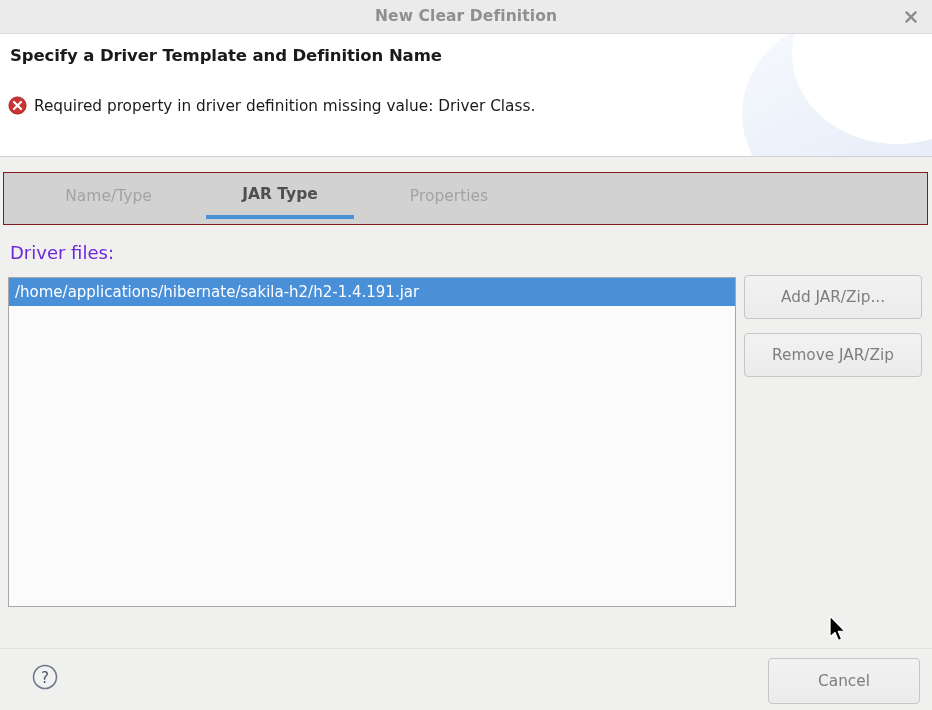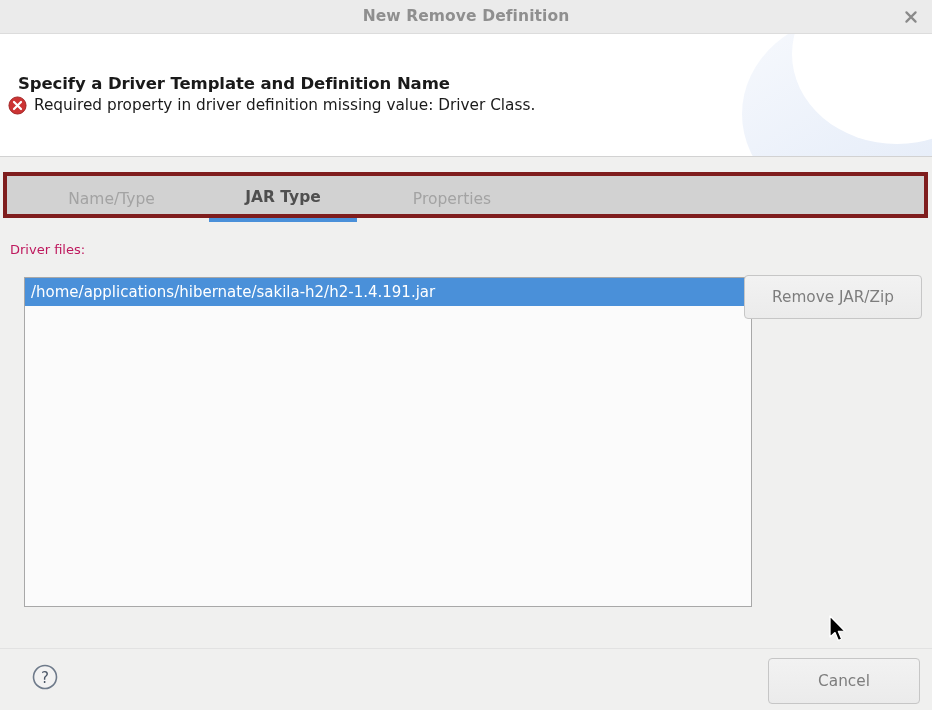--- a/index.html
+++ b/index.html
@@ -76,55 +76,54 @@
     right: -70px;
     top: -70px;
     width: 210px;
     height: 180px;
     border-radius: 50%;
     background: #ffffff;
   }
   .header-title {
     position: absolute;
     left: 10px;
-    top: 40px;
+    top: 12px;
     font-size: 16.5px;
     font-weight: bold;
     color: #1a1a1a;
     letter-spacing: -0.1px;
-    margin-left: 8px;
   }
   .header-message-row {
     position: absolute;
     left: 8px;
     top: 62px;
     display: flex;
-    align-items: flex-start;
+    align-items: center;
     gap: 7px;
   }
   .error-icon {
     width: 19px;
     height: 19px;
     flex: 0 0 19px;
     display: block;
   }
   .header-message {
     font-size: 15.3px;
     color: #1a1a1a;
   }
 
   
   .tabbar {
     position: absolute;
     left: 3px;
     top: 172px;
     width: 925px;
-    height: 46px;
+    height: 53px;
     background: #d2d2d2;
-    border: 4px solid #7f1d1d;
+    border: 1px solid #7f1d1d;
     box-sizing: border-box;
   }
   .tab {
     position: absolute;
     top: 0;
     height: 46px;
     display: flex;
     align-items: center;
     justify-content: center;
     font-size: 15.5px;
@@ -139,36 +138,35 @@
   }
   .tab-nametype   { left: 22px;  width: 165px; }
   .tab-jarlist    { left: 202px; width: 148px; }
   .tab-properties { left: 365px; width: 160px; }
 
   
   .driver-files-label {
     position: absolute;
     left: 10px;
     top: 242px;
-    font-size: 13px;
-    color: #be185d;
+    font-size: 18px;
+    color: #6d28d9;
   }
 
   
   .listbox {
     position: absolute;
     left: 8px;
     top: 277px;
     width: 728px;
     height: 330px;
     background: #fbfbfb;
     border: 1px solid #a8a8a8;
     box-sizing: border-box;
     overflow: hidden;
-    margin-left: 16px;
   }
   .list-item {
     height: 28px;
     line-height: 28px;
     padding: 0 0 0 6px;
     font-size: 15px;
     color: #1a1a1a;
     white-space: nowrap;
     cursor: default;
   }
@@ -249,21 +247,21 @@
     top: 615px;
     width: 22px;
     height: 30px;
     pointer-events: none;
   }
 </style>
 </head>
 <body>
 
 <div class="titlebar">
-  <div class="titlebar-title">New Remove Definition</div>
+  <div class="titlebar-title">New Clear Definition</div>
   <div class="titlebar-close">
     <svg width="14" height="14" viewBox="0 0 14 14" aria-hidden="true">
       <path d="M2.4 2.4 L11.6 11.6 M11.6 2.4 L2.4 11.6" stroke="#8a8a8a" stroke-width="2.2" stroke-linecap="round"></path>
     </svg>
   </div>
 </div>
 
 <div class="header">
   <div class="header-deco"></div>
   <div class="header-deco2"></div>
@@ -284,20 +282,21 @@
   <div class="tab tab-properties">Properties</div>
 </div>
 
 <div class="driver-files-label">Driver files:</div>
 
 <div class="listbox">
   <div class="list-item selected">/home/applications/hibernate/sakila-h2/h2-1.4.191.jar</div>
 </div>
 
 <div class="side-buttons">
+  <div class="btn">Add JAR/Zip...</div>
   <div class="btn">Remove JAR/Zip</div>
 </div>
 
 <div class="footer-sep"></div>
 
 <div class="help-button">
   <svg width="28" height="28" viewBox="0 0 28 28" aria-hidden="true">
     <circle cx="14" cy="14" r="11.5" fill="#f2f2f2" stroke="#6e7a8a" stroke-width="1.6"></circle>
     <text x="14" y="19.5" text-anchor="middle" font-family="DejaVu Sans, sans-serif" font-size="15" font-weight="normal" fill="#4a5666">?</text>
   </svg>

